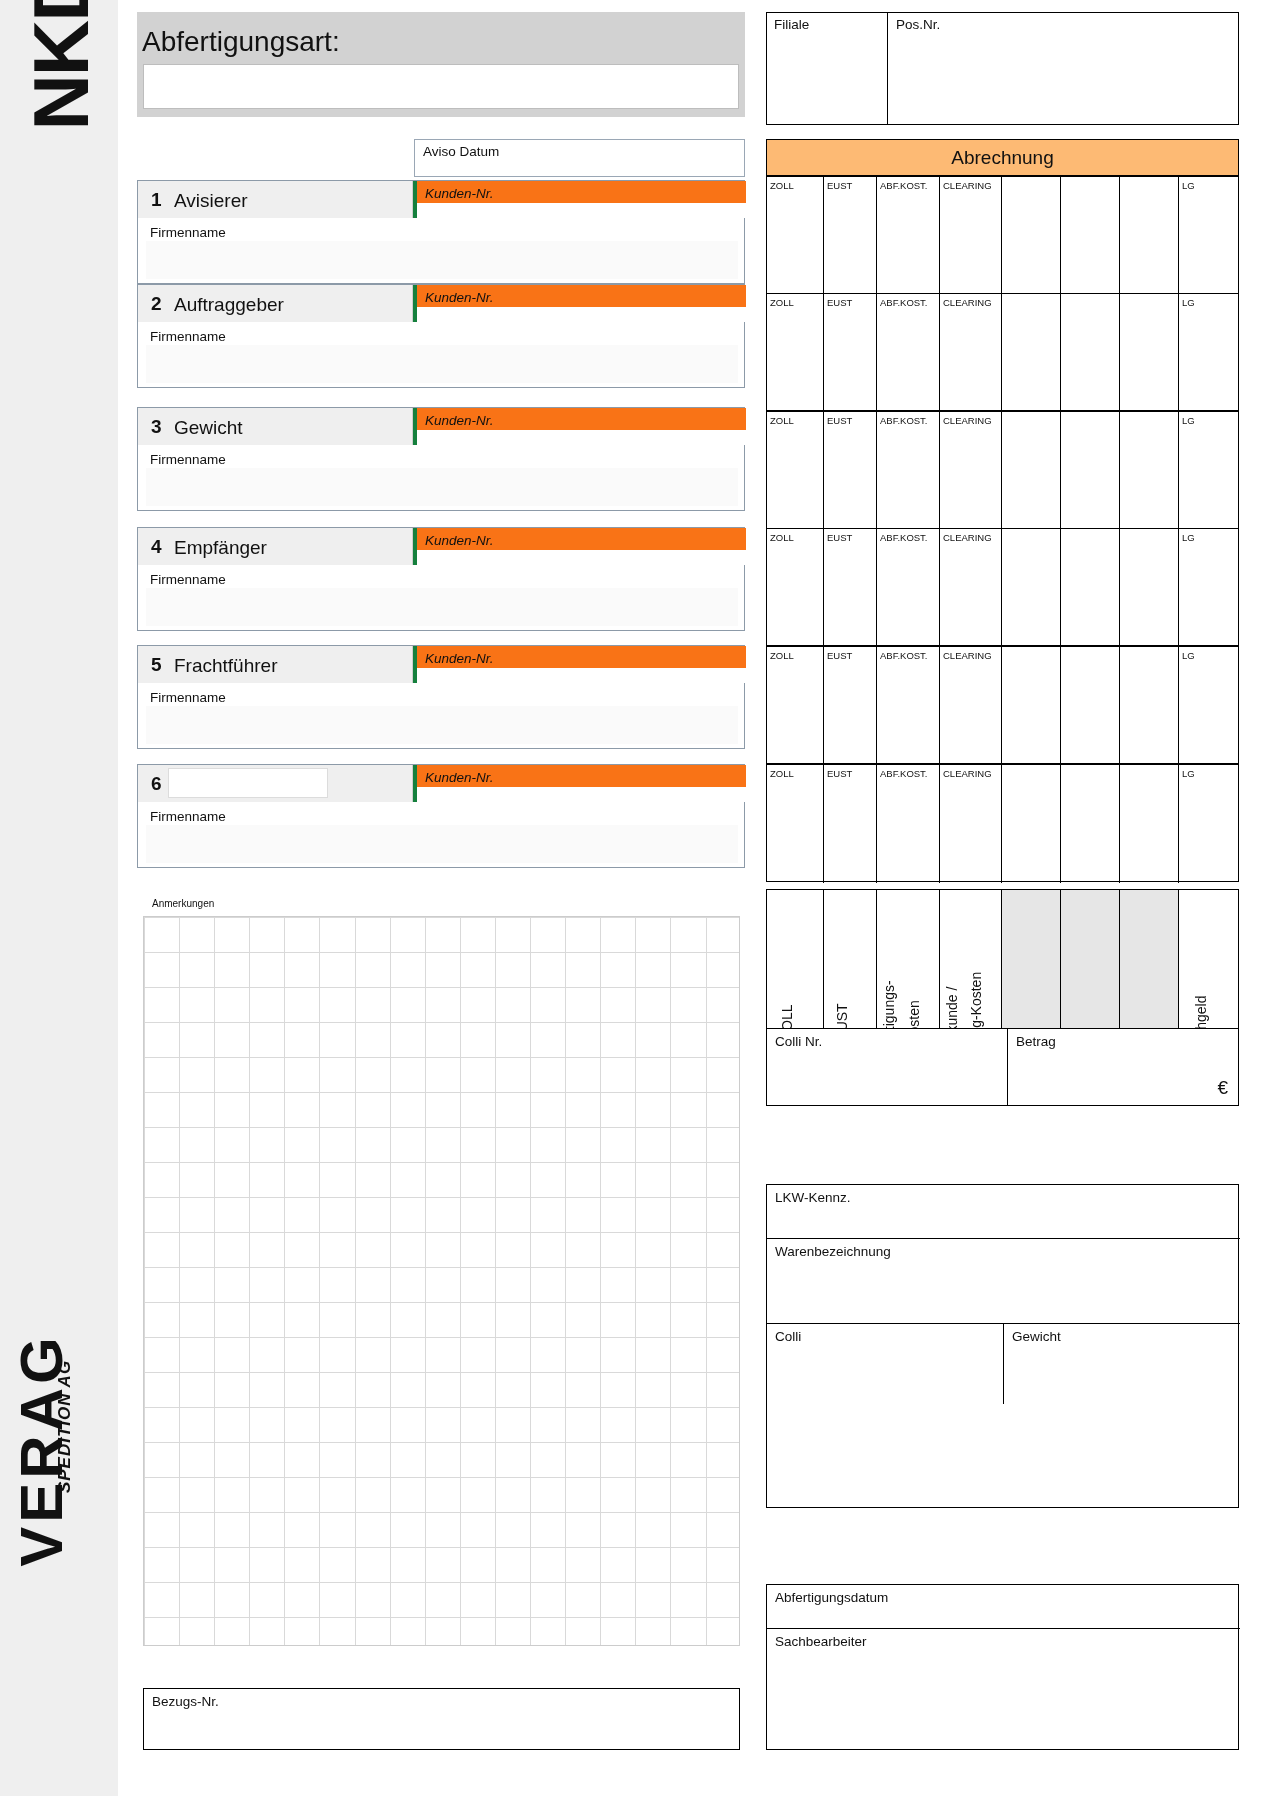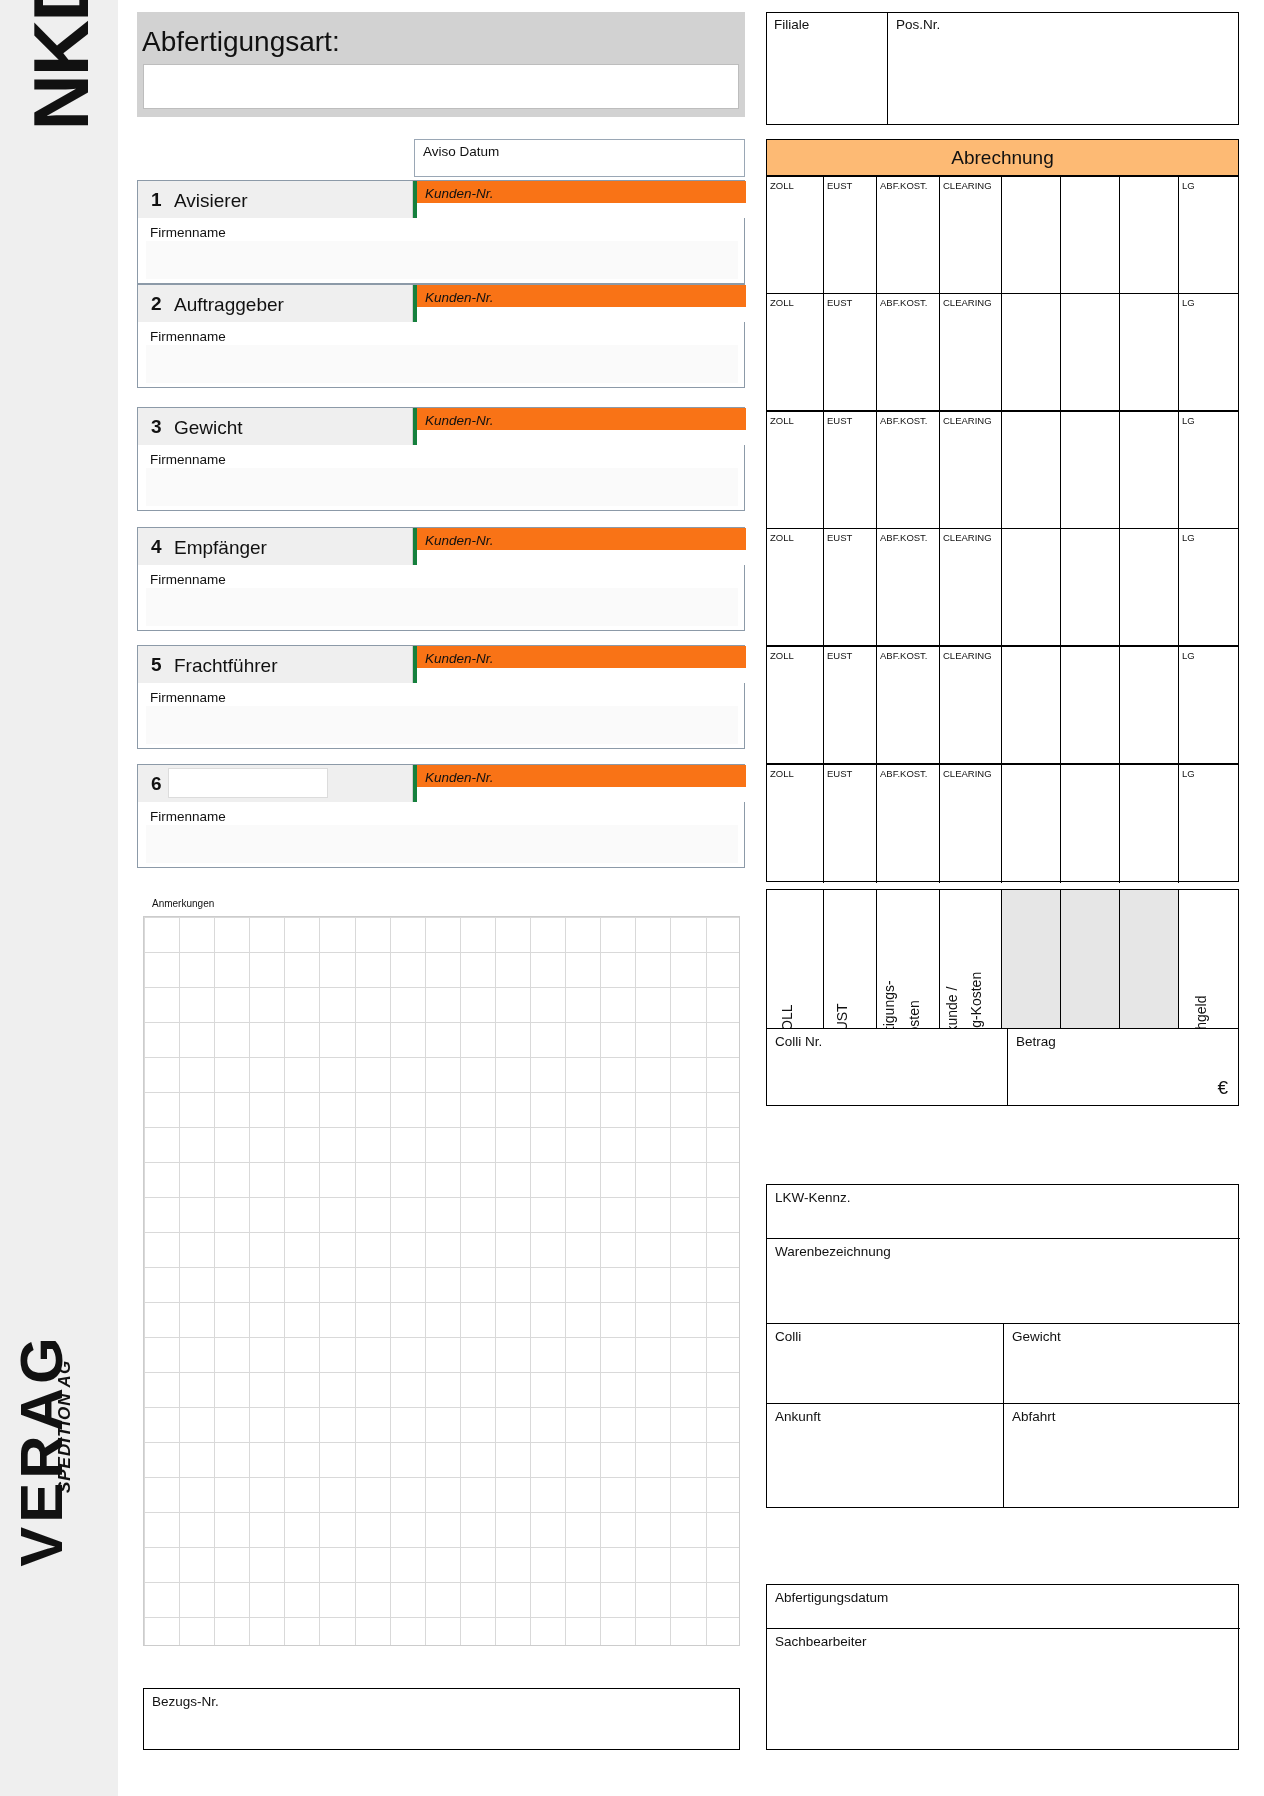--- a/index.html
+++ b/index.html
@@ -536,30 +536,20 @@
   <div class="trow" style="top:139px;height:80px;">
     <div class="half left">
       <div class="inner-lbl">Colli</div>
       <div class="lbl" style="left:8px;top:32px;"></div>
     </div>
     <div class="half right">
       <div class="inner-lbl">Gewicht</div>
       <div class="lbl" style="left:8px;top:32px;"></div>
     </div>
   </div>
-  <div class="trow" style="top:219px;height:103px;">
-    <div class="half left">
-      <div class="inner-lbl">Ankunft</div>
-      <div class="lbl" style="left:8px;top:32px;"></div>
-    </div>
-    <div class="half right">
-      <div class="inner-lbl">Abfahrt</div>
-      <div class="lbl" style="left:8px;top:32px;"></div>
-    </div>
-  </div>
 </div>
 
 <div id="foot-box">
   <div class="frow second">
     <div class="inner-lbl">Sachbearbeiter</div>
     <div class="lbl" style="left:8px;top:36px;"></div>
   </div>
   <div class="frow first">
     <div class="inner-lbl">Abfertigungsdatum</div>
     <div class="lbl" style="left:260px;top:5px;"></div>

